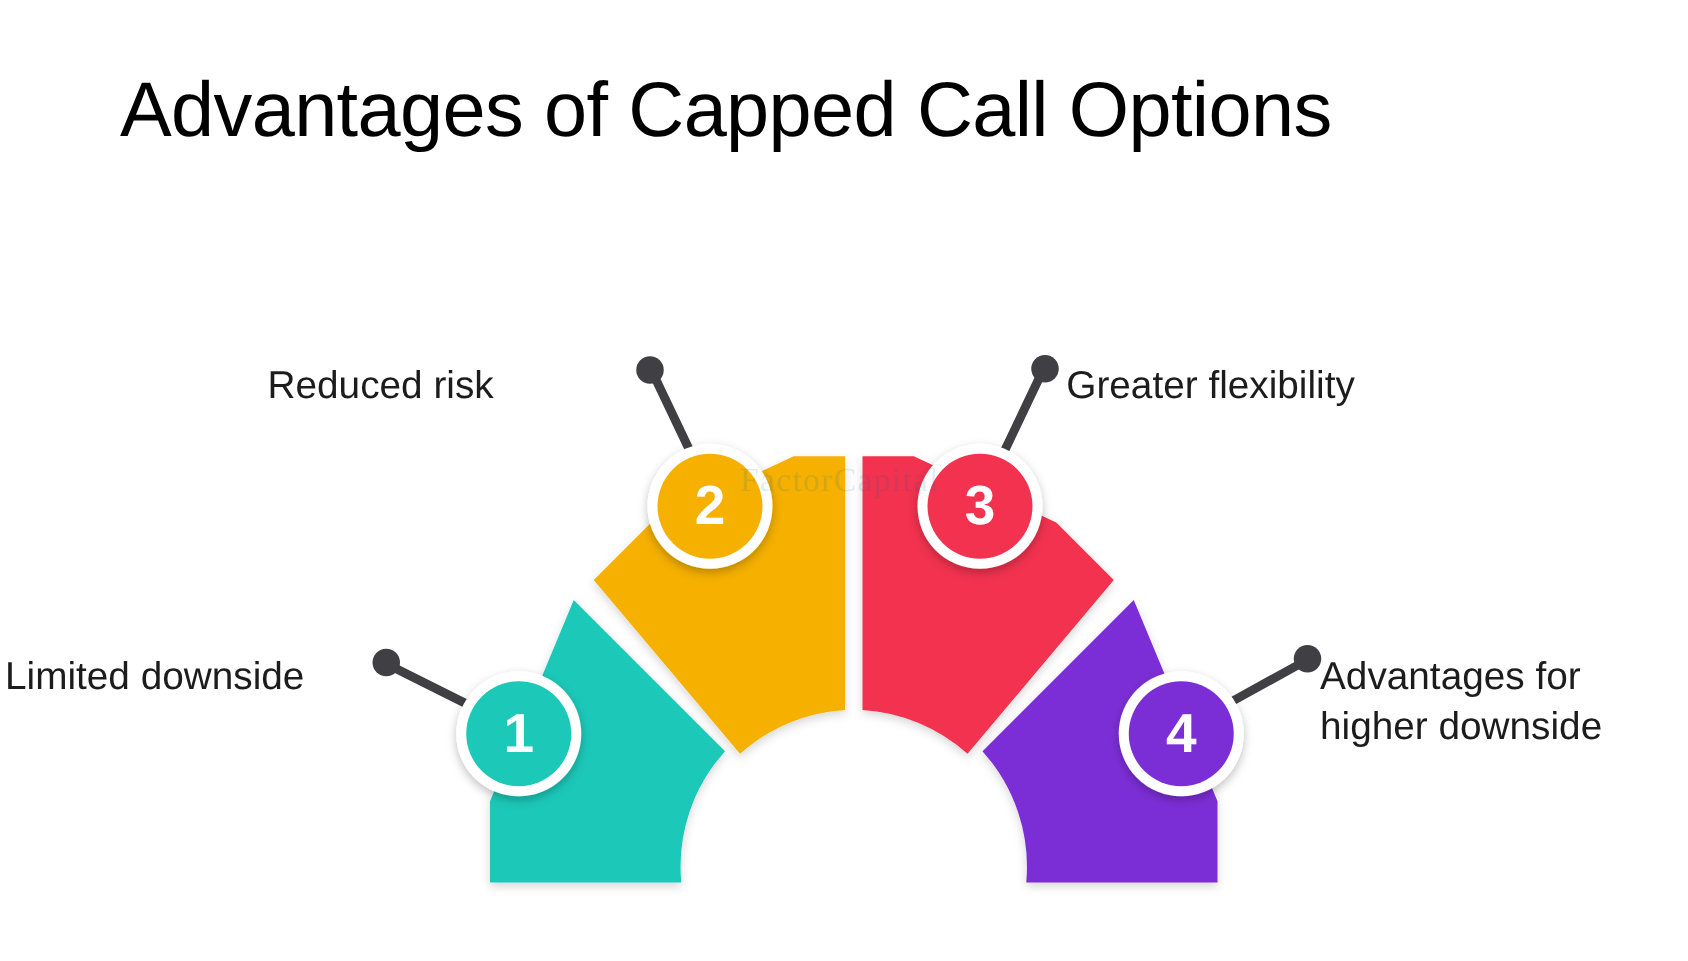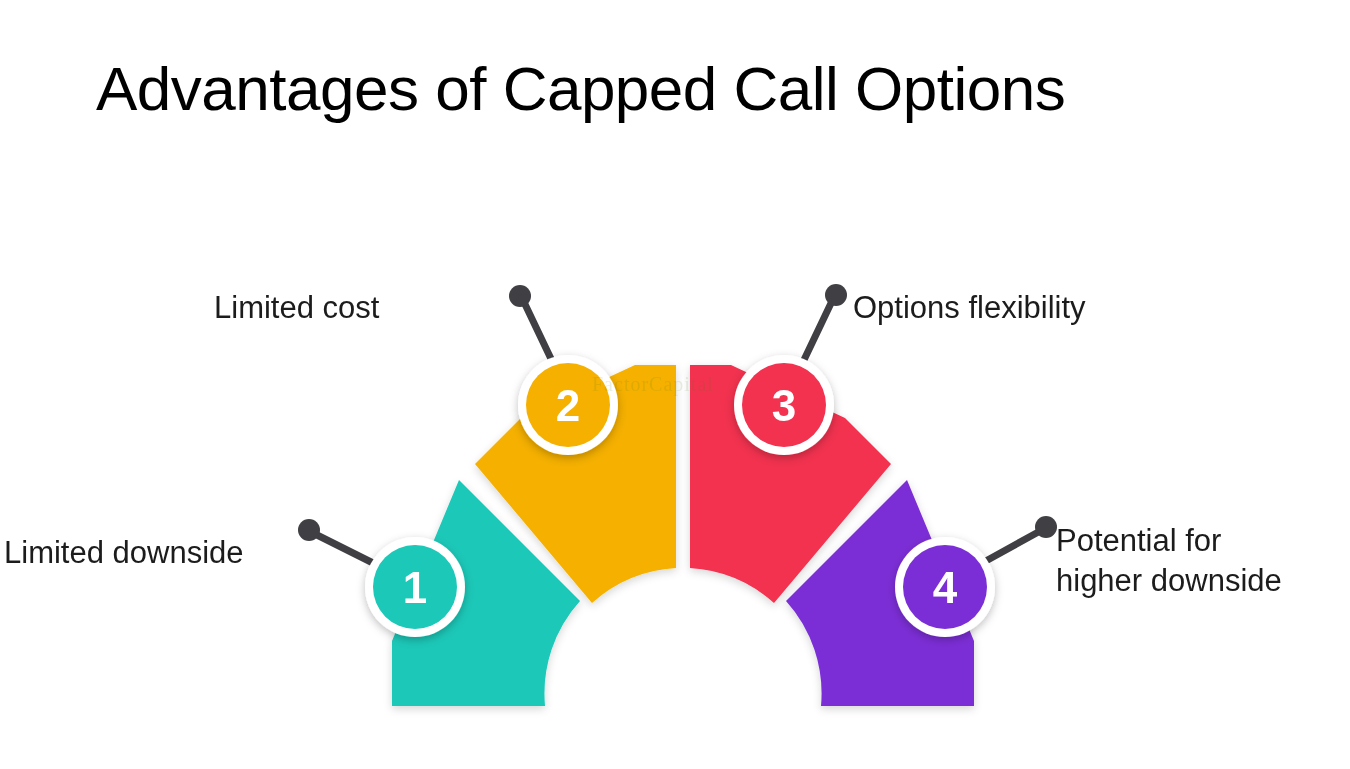--- a/index.html
+++ b/index.html
@@ -54,38 +54,38 @@
     position: absolute;
     font-size: 31px;
     line-height: 40px;
     font-weight: 400;
     color: #1c1c1c;
     font-family: "Liberation Sans", sans-serif;
   }
   .callout.right  { text-align: left; }
   .callout.left-1 { left: 214px;  top: 288px; white-space: nowrap; }
   .callout.right-1{ left: 853px;  top: 288px; white-space: nowrap; }
-  .callout.left-2 { left: 4px;    top: 521px; width: 300px; margin-top: 12px; }
+  .callout.left-2 { left: 4px;    top: 521px; width: 300px; }
   .callout.right-2{ left: 1056px; top: 521px; width: 290px; }
 
   .callout .line2 { display: block; }
 
   
   .watermark {
     position: absolute;
     left: 592px;
     top: 362px;
     width: 230px;
     height: 44px;
     opacity: 0.12;
     pointer-events: none;
-    font-size: 20px;
+    font-size: 27px;
     line-height: 44px;
     letter-spacing: 1px;
-    color: #4d7c0f;
+    color: #0369a1;
     font-family: "Liberation Serif", serif;
     white-space: nowrap;
   }
 </style>
 </head>
 <body>
 
 <div id="stage">
 
   <h1 class="page-title">Advantages of Capped Call Options</h1>
@@ -170,28 +170,28 @@
       <text x="784" y="405" fill="#ffffff" font-size="44" font-weight="bold" font-family="Liberation Sans, sans-serif" text-anchor="middle" dominant-baseline="central">3</text>
     </g>
 
     <g filter="url(#badgeShadow)">
       <circle cx="945" cy="587" r="50" fill="#ffffff"></circle>
       <circle cx="945" cy="587" r="42" fill="#7B2FD6"></circle>
       <text x="945" y="587" fill="#ffffff" font-size="44" font-weight="bold" font-family="Liberation Sans, sans-serif" text-anchor="middle" dominant-baseline="central">4</text>
     </g>
   </svg>
 
-  <div class="callout left-1">Limited cost</div>
+  <div class="callout left-1">Reduced risk</div>
 
-  <div class="callout right right-1">Options flexibility</div>
+  <div class="callout right right-1">Greater flexibility</div>
 
   <div class="callout left-2">
     <span>Limited downside</span>
   </div>
 
   <div class="callout right right-2">
-    <span>Potential for</span>
+    <span>Advantages for</span>
     <span class="line2">higher downside</span>
   </div>
 
   <div class="watermark">FactorCapital</div>
 
 </div>
 
 </body></html>

